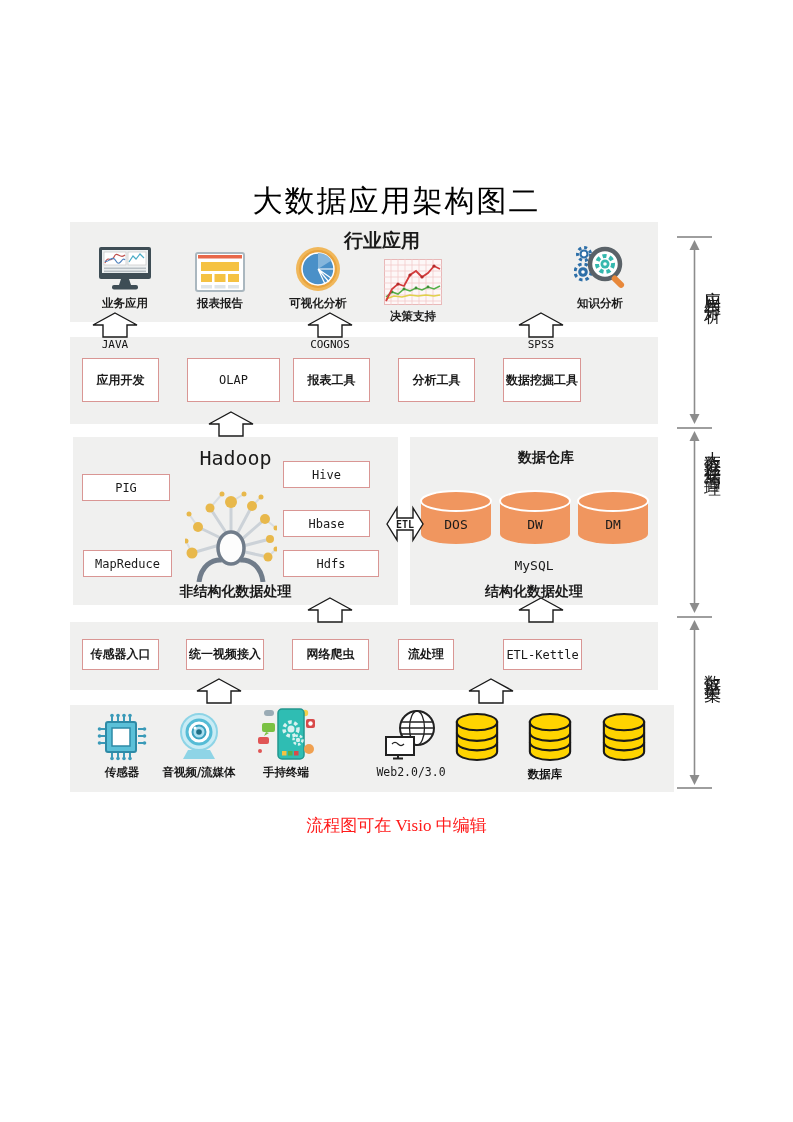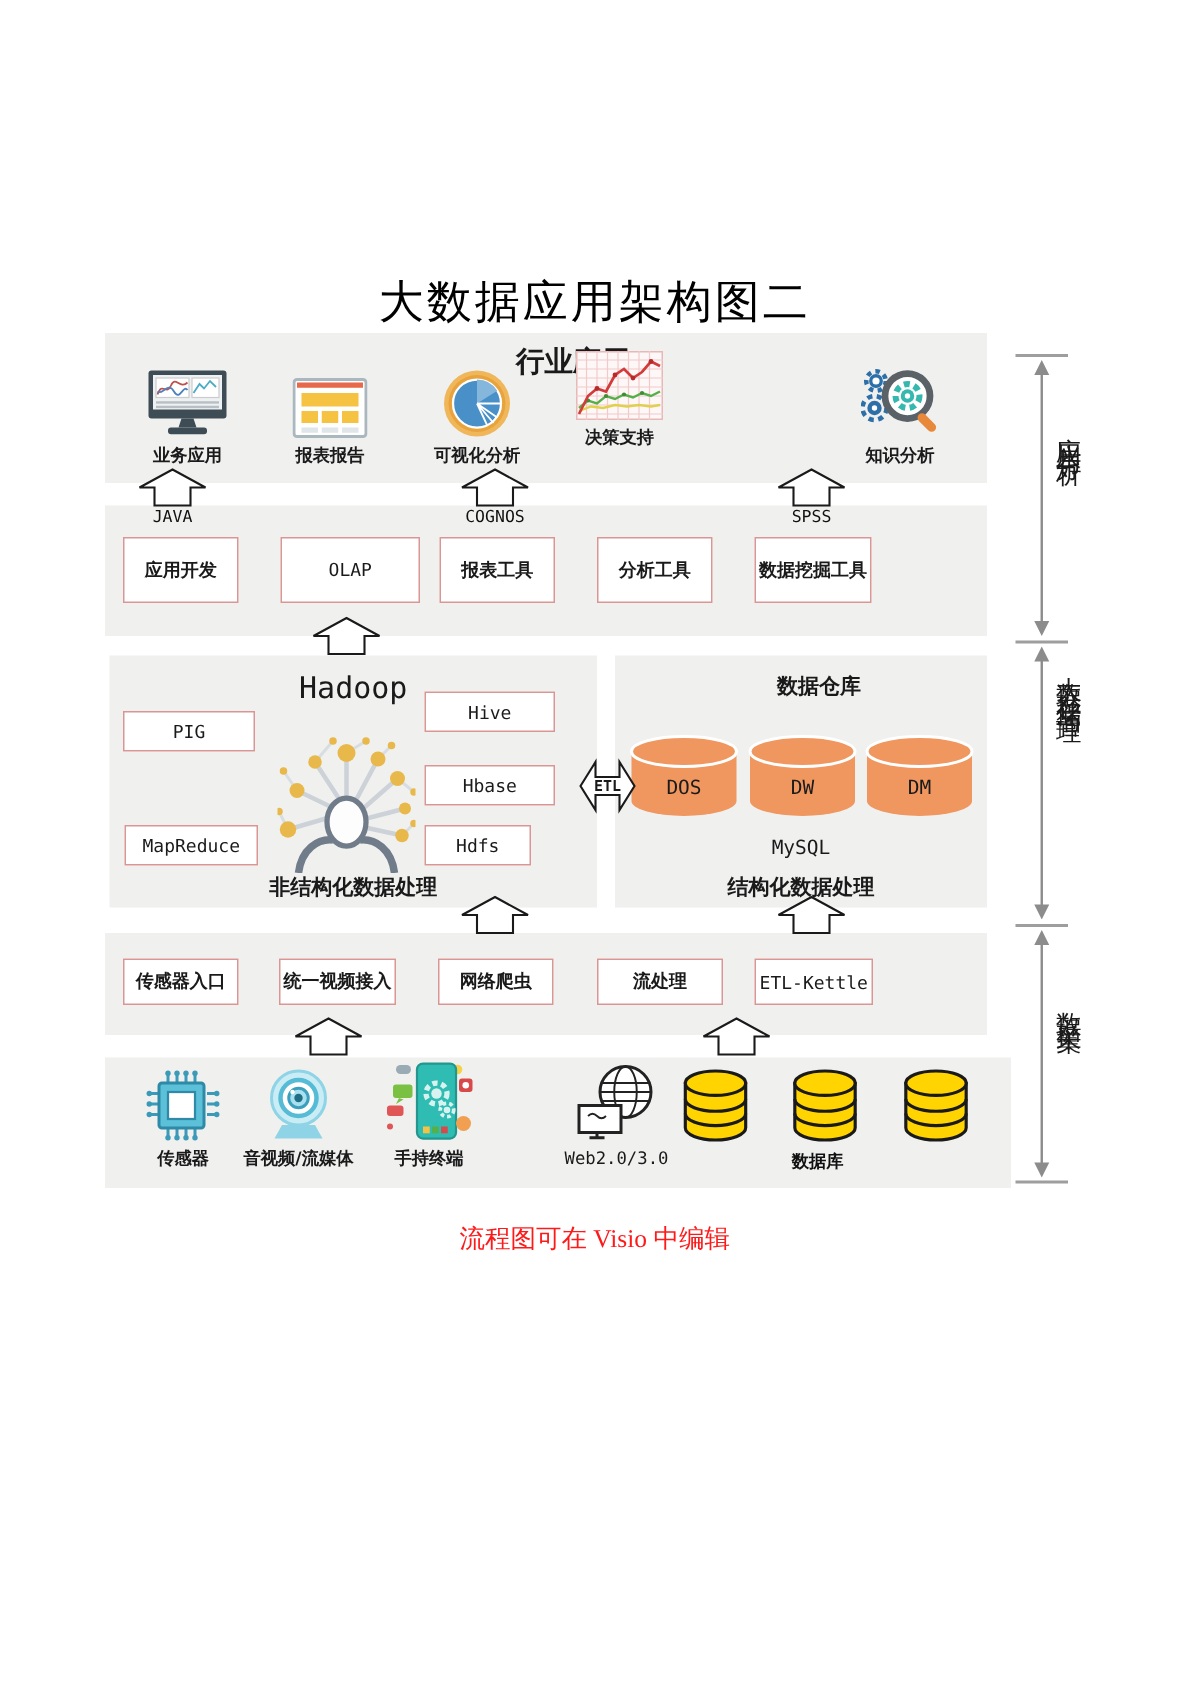--- a/index.html
+++ b/index.html
@@ -83,21 +83,21 @@
           <circle cx="23" cy="23" r="22" fill="#f0b75a"></circle>
           <circle cx="23" cy="23" r="19" fill="#e8a33d"></circle>
           <circle cx="23" cy="23" r="16" fill="#4a90c8" stroke="#fff" stroke-width="1.5"></circle>
           <path d="M23,23 L23,7 A16,16 0 0 1 36.5,14.5 z" fill="#85b6dc"></path>
           <path d="M23,23 L39,23 M23,23 L36,32 M23,23 L30,38 M23,23 L34,36" stroke="#fff" stroke-width="1.2"></path>
         </svg>
       </div>
       <div class="lbl">可视化分析</div>
     </div>
 
-    <div class="app" style="left:298px;top:8px;">
+    <div class="app" style="left:298px;top:33px;">
       <div class="ic">
         <svg width="58" height="46" viewBox="0 0 58 46">
           <rect x="0.5" y="0.5" width="57" height="45" fill="#fdf7f7" stroke="#e8b8b8" stroke-width="1"></rect>
           <path d="M7,0 V46 M14,0 V46 M21,0 V46 M28,0 V46 M35,0 V46 M42,0 V46 M49,0 V46" stroke="#f2caca" stroke-width="0.8"></path>
           <path d="M0,6 H58 M0,12 H58 M0,18 H58 M0,24 H58 M0,30 H58 M0,36 H58 M0,42 H58" stroke="#f2caca" stroke-width="0.8"></path>
           <polyline points="2,40 10,37 18,38 26,36 34,37 42,36 50,37 56,36" stroke="#e0d04a" stroke-width="1.6" fill="none"></polyline>
           <polyline points="2,38 8,33 14,35 20,30 26,32 32,29 38,31 44,28 50,30 56,27" stroke="#56b04a" stroke-width="1.6" fill="none"></polyline>
           <circle cx="8" cy="33" r="1.4" fill="#3f8c36"></circle>
             <circle cx="20" cy="30" r="1.4" fill="#3f8c36"></circle>
           <circle cx="32" cy="29" r="1.4" fill="#3f8c36"></circle>
@@ -156,21 +156,21 @@
   <svg class="arrow-up" style="left:208px;top:411px;" viewBox="0 0 46 26">
       <polygon points="23,1 45,13 35,13 35,25 11,25 11,13 1,13" fill="#fff" stroke="#1a1a1a" stroke-width="1.4"></polygon>
     </svg>
 
   <div class="band" style="left:73px;top:437px;width:325px;height:168px;">
     <div class="panel-title mono" style="top:9px;font-size:20px;">Hadoop</div>
     <div class="rbox mono" style="left:9px;top:37px;width:88px;height:27px;">PIG</div>
     <div class="rbox mono" style="left:10px;top:113px;width:89px;height:27px;">MapReduce</div>
     <div class="rbox mono" style="left:210px;top:24px;width:87px;height:27px;">Hive</div>
     <div class="rbox mono" style="left:210px;top:73px;width:87px;height:27px;">Hbase</div>
-    <div class="rbox mono" style="left:210px;top:113px;width:71px;height:27px;">Hdfs</div>
+    <div class="rbox mono" style="left:210px;top:113px;width:96px;height:27px;">Hdfs</div>
 
     <svg style="position:absolute;left:112px;top:53px;" width="92" height="92" viewBox="0 0 92 92">
       <g stroke="#ccd2d8" stroke-width="3" fill="none">
         <path d="M40,50 L13,37 M42,44 L25,18 M46,42 L46,12 M52,44 L67,16 M56,50 L80,29 M58,56 L85,49 M38,54 L7,63 M60,62 L83,67"></path>
       </g>
       <g stroke="#d8dde2" stroke-width="2" fill="none">
         <path d="M13,37 L4,24 M25,18 L37,4 M46,12 L59,4 M67,16 L76,7 M80,29 L91,38 M7,63 L1,51 M83,67 L91,59"></path>
       </g>
       <g fill="#e8b84b">
         <circle cx="13" cy="37" r="5"></circle>
@@ -228,21 +228,21 @@
       <polygon points="23,1 45,13 35,13 35,25 11,25 11,13 1,13" fill="#fff" stroke="#1a1a1a" stroke-width="1.4"></polygon>
     </svg>
   <svg class="arrow-up" style="left:518px;top:597px;" viewBox="0 0 46 26">
       <polygon points="23,1 45,13 35,13 35,25 11,25 11,13 1,13" fill="#fff" stroke="#1a1a1a" stroke-width="1.4"></polygon>
     </svg>
 
   <div class="band" style="left:70px;top:622px;width:588px;height:68px;">
     <div class="rbox" style="left:12px;top:17px;width:77px;height:31px;">传感器入口</div>
     <div class="rbox" style="left:116px;top:17px;width:78px;height:31px;">统一视频接入</div>
     <div class="rbox" style="left:222px;top:17px;width:77px;height:31px;">网络爬虫</div>
-    <div class="rbox" style="left:328px;top:17px;width:84px;height:31px;">流处理</div>
+    <div class="rbox" style="left:328px;top:17px;width:56px;height:31px;">流处理</div>
     <div class="rbox mono" style="left:433px;top:17px;width:79px;height:31px;">ETL-Kettle</div>
   </div>
 
   <svg class="arrow-up" style="left:196px;top:678px;" viewBox="0 0 46 26">
       <polygon points="23,1 45,13 35,13 35,25 11,25 11,13 1,13" fill="#fff" stroke="#1a1a1a" stroke-width="1.4"></polygon>
     </svg>
   <svg class="arrow-up" style="left:468px;top:678px;" viewBox="0 0 46 26">
       <polygon points="23,1 45,13 35,13 35,25 11,25 11,13 1,13" fill="#fff" stroke="#1a1a1a" stroke-width="1.4"></polygon>
     </svg>
 

